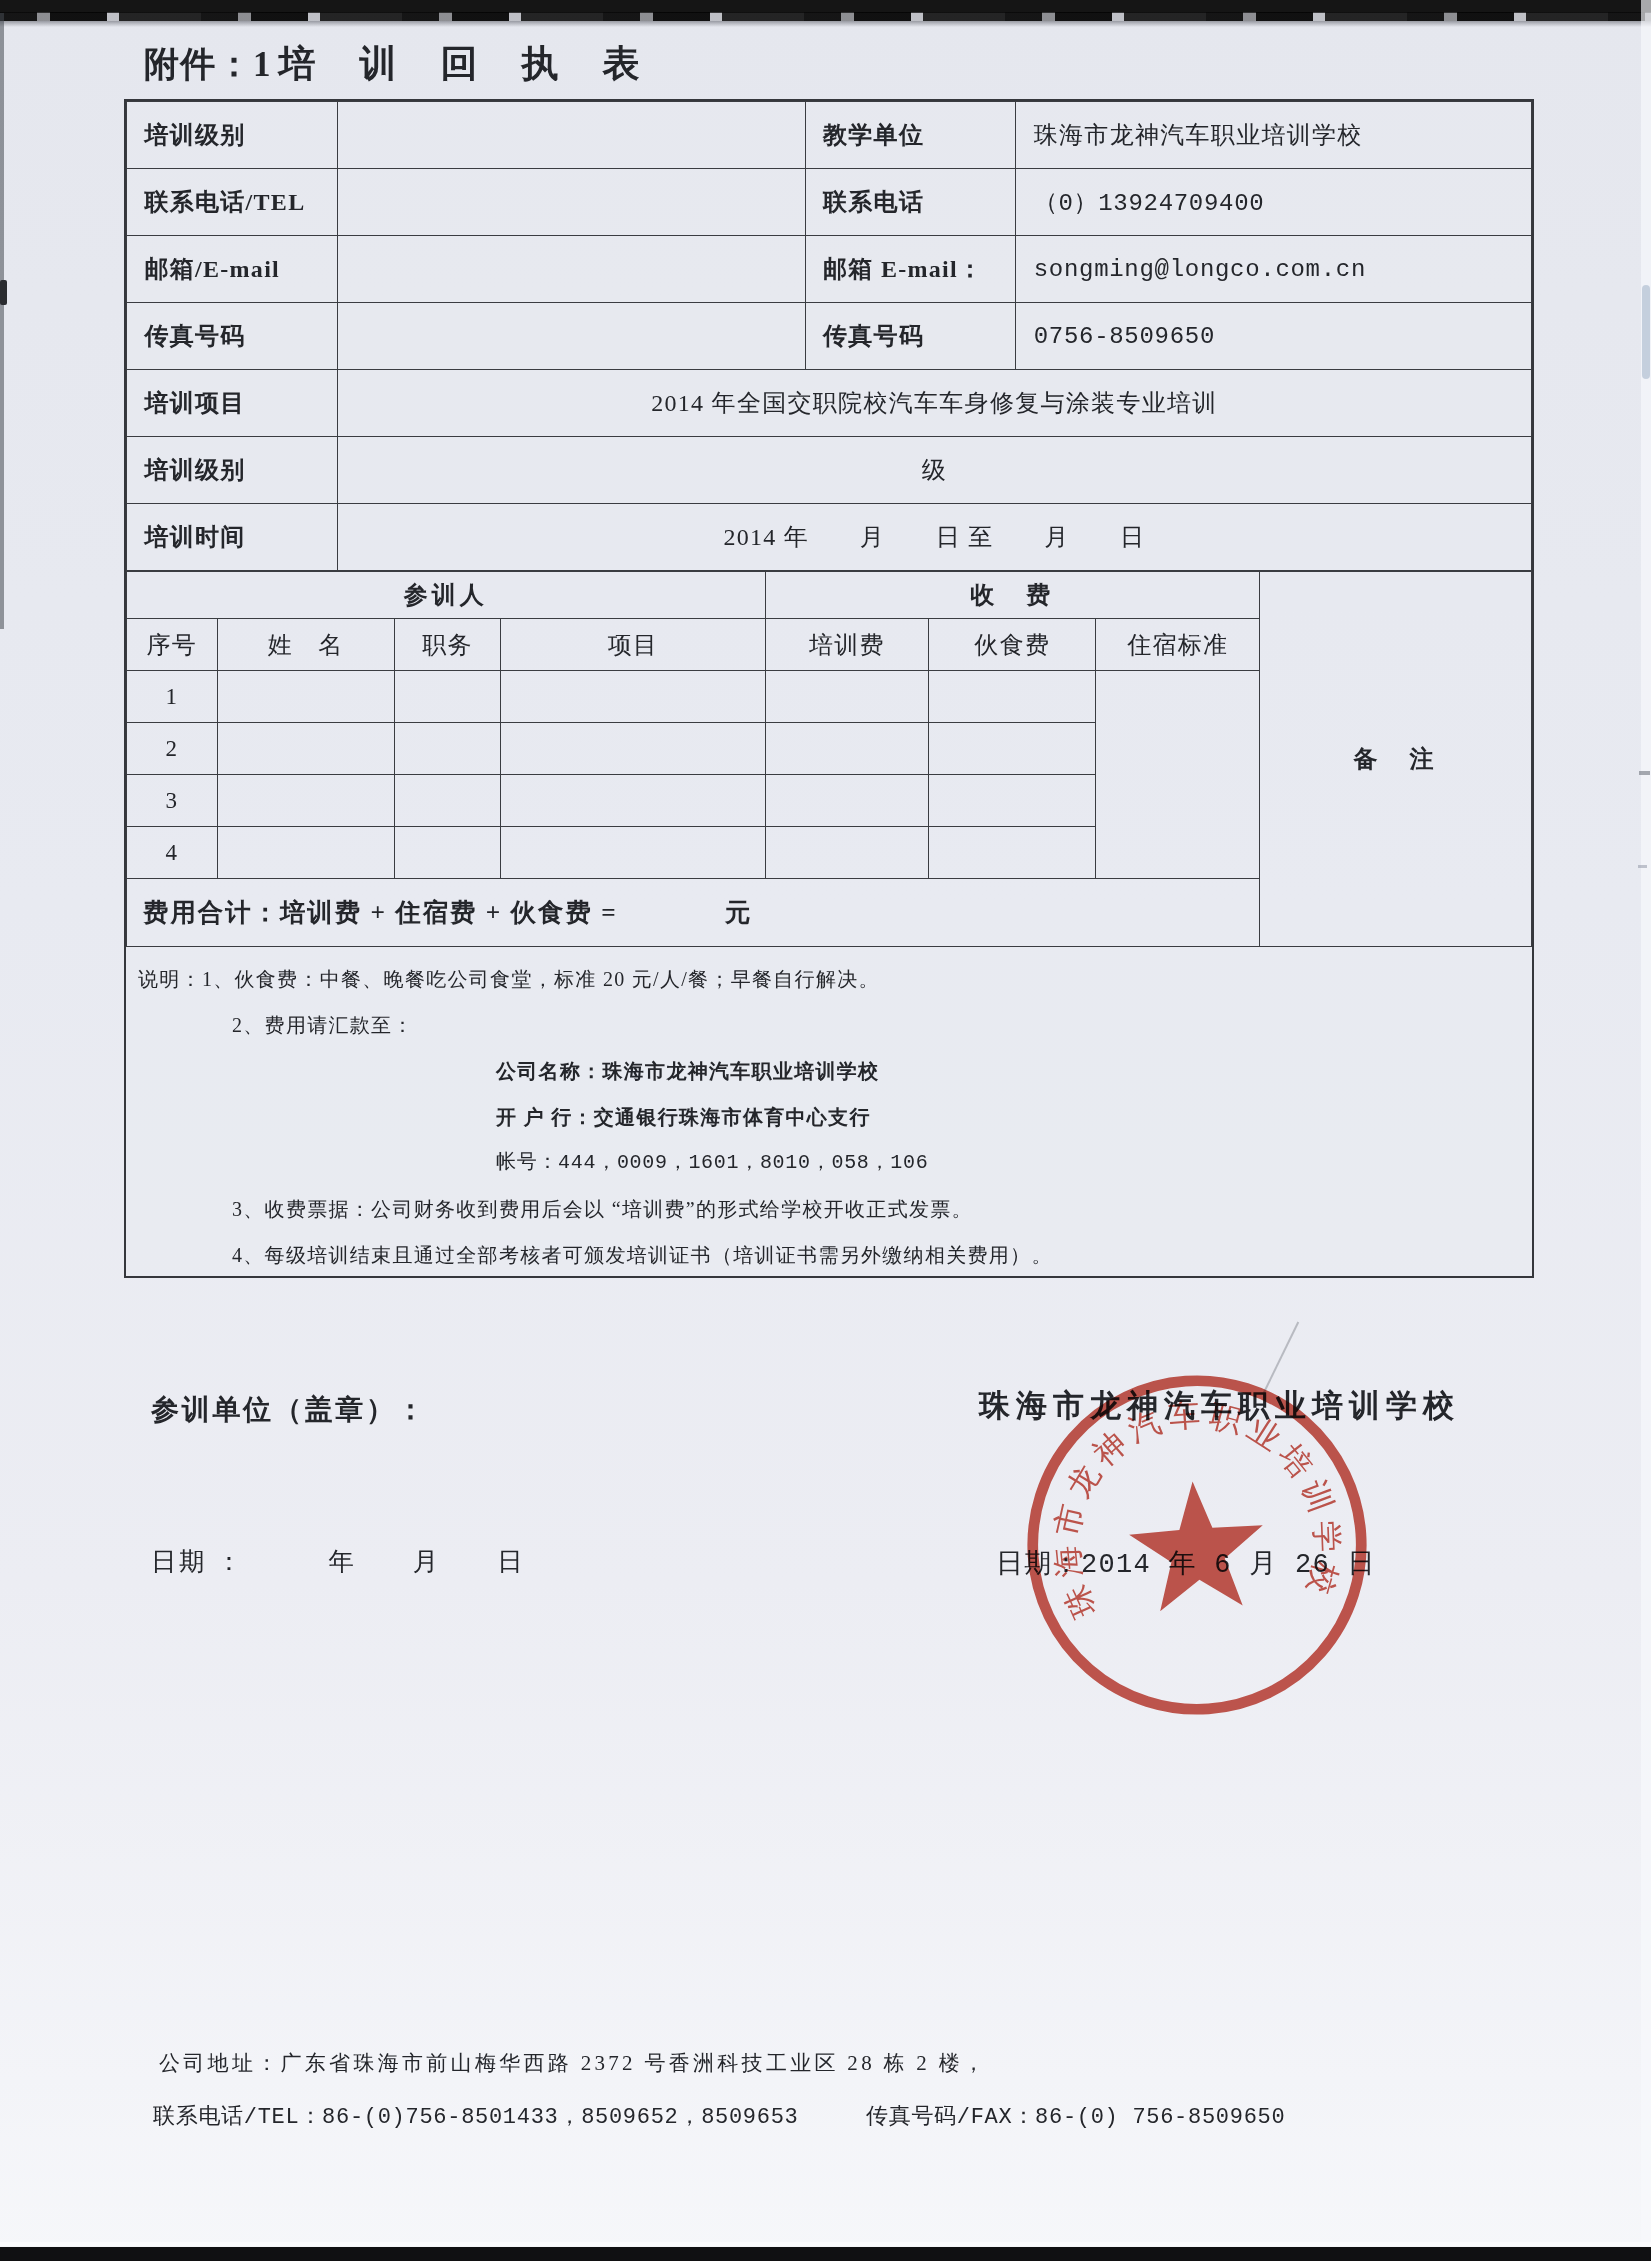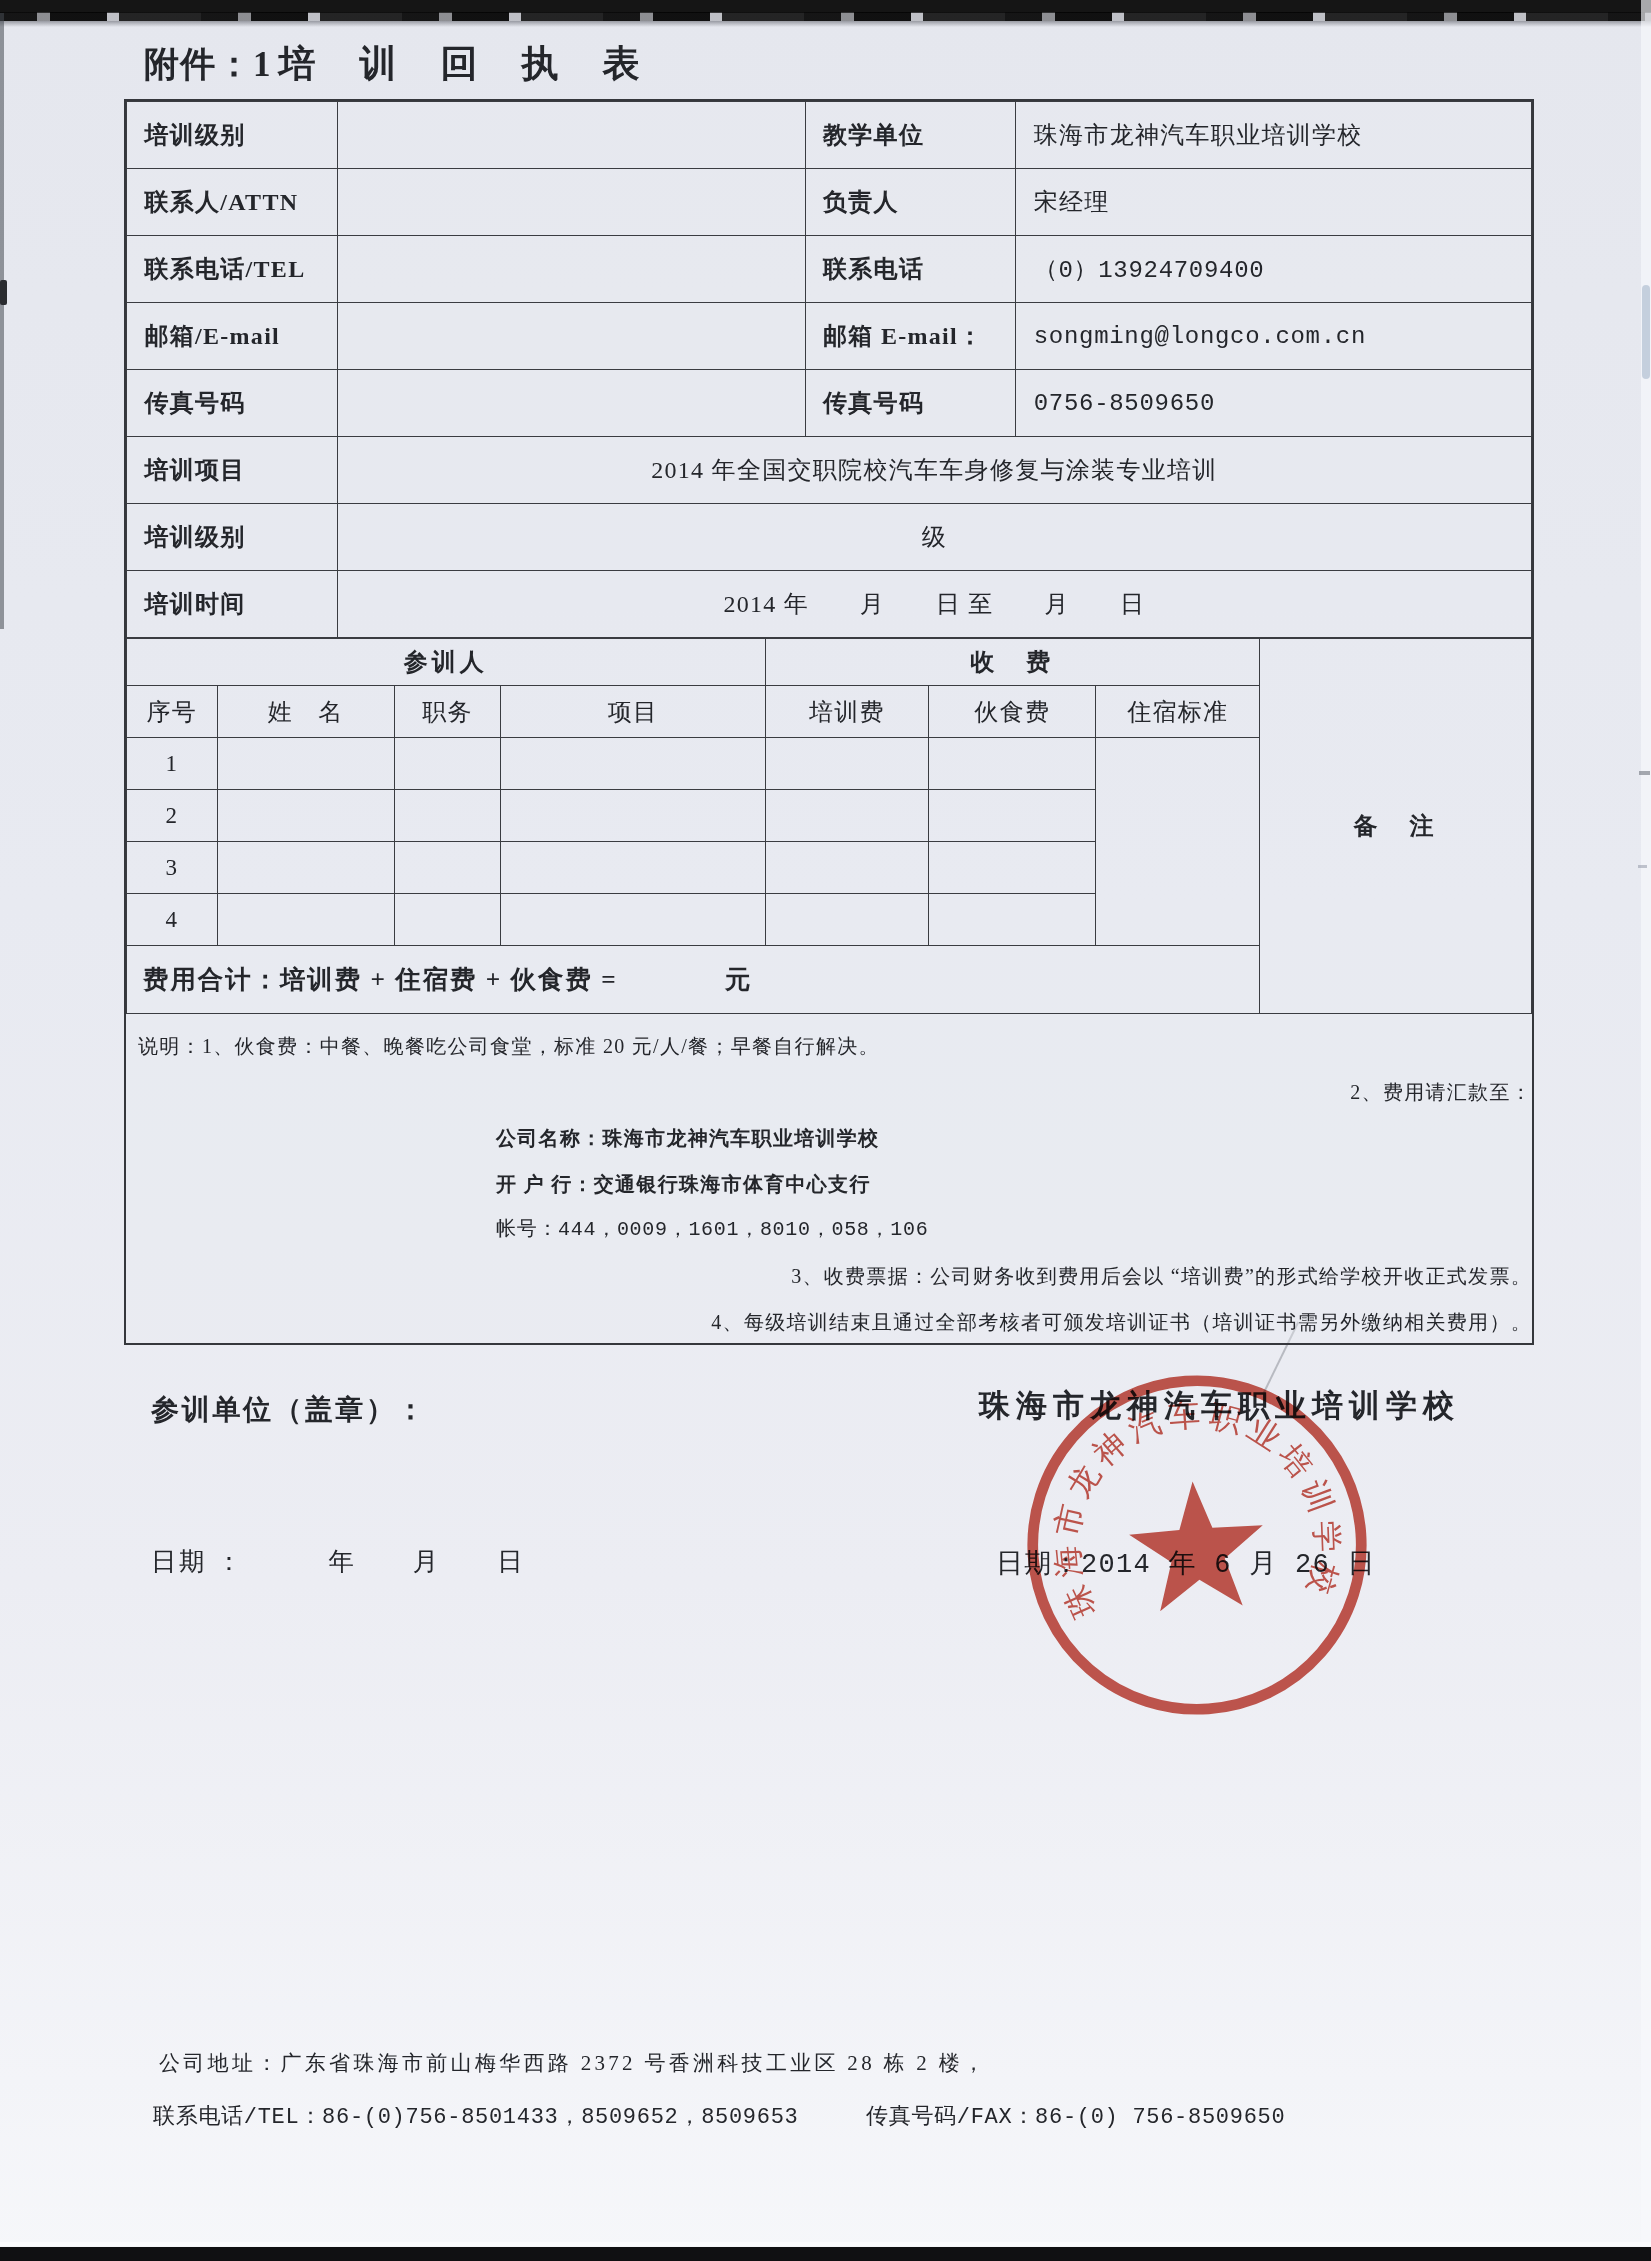--- a/index.html
+++ b/index.html
@@ -37,21 +37,21 @@
   .cen{text-align:center;}
   .grid .gh{height:46px;text-align:center;font-size:24px;letter-spacing:4px;font-weight:bold;}
   .grid .sh{height:51px;text-align:center;}
   .grid .r{height:52px;}
   .grid .num{text-align:center;font-size:23px;}
   .grid .tot{height:67px;text-align:left;padding-left:16px;}
   .tot-label{font-weight:700;font-size:25.4px;letter-spacing:2px;}
   .tot-unit{font-weight:700;font-size:25.4px;margin-left:100px;}
   .notes{height:320px;padding-top:9.4px;font-size:20px;line-height:46px;letter-spacing:1.3px;white-space:nowrap;}
   .n1{padding-left:12px;}
-  .n2{padding-left:106px;text-align:right;}
+  .n2{padding-left:106px;}
   .n3{padding-left:370px;font-weight:700;}
   .n5{padding-left:370px;}
   .mono{font-family:"Liberation Mono", monospace;letter-spacing:0.7px;}
   
   .sig-left{position:absolute;left:151px;top:1391px;font-size:28px;font-weight:700;letter-spacing:2.7px;}
   .sig-org{position:absolute;left:979px;top:1385px;font-size:31px;font-weight:700;letter-spacing:6px;white-space:nowrap;}
   .date-left{position:absolute;left:151px;top:1545px;font-size:25.4px;letter-spacing:2.7px;}
   .date-right{position:absolute;left:996px;top:1545px;font-size:27px;letter-spacing:1.3px;}
   .stamp{position:absolute;left:1018px;top:1366px;mix-blend-mode:multiply;opacity:.9;transform:rotate(-4deg);}
   
@@ -90,26 +90,20 @@
           <col style="width:33.3%">
           <col style="width:15%">
           <col style="width:36.7%">
         </colgroup>
       <tbody>
           <tr>
         <td class="lab">培训级别</td>
         <td class="val"></td>
         <td class="lab">教学单位</td>
         <td class="val">珠海市龙神汽车职业培训学校</td>
-      </tr>
-      <tr>
-        <td class="lab">联系人/ATTN</td>
-        <td class="val"></td>
-        <td class="lab">负责人</td>
-        <td class="val">宋经理</td>
       </tr>
       <tr>
         <td class="lab">联系电话/TEL</td>
         <td class="val"></td>
         <td class="lab">联系电话</td>
         <td class="val mono">（0）13924709400</td>
       </tr>
       <tr>
         <td class="lab">邮箱/E-mail</td>
         <td class="val"></td>

